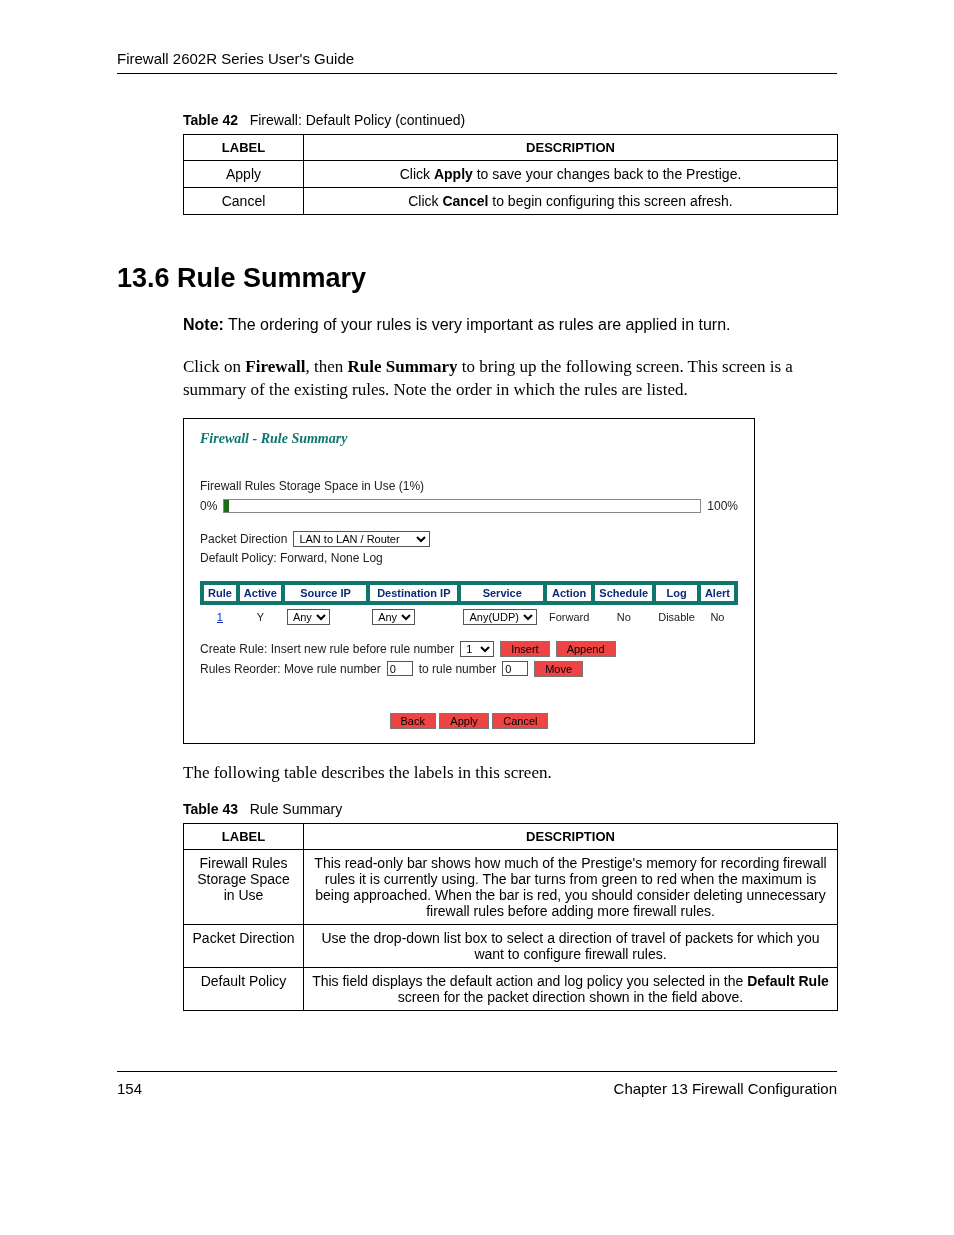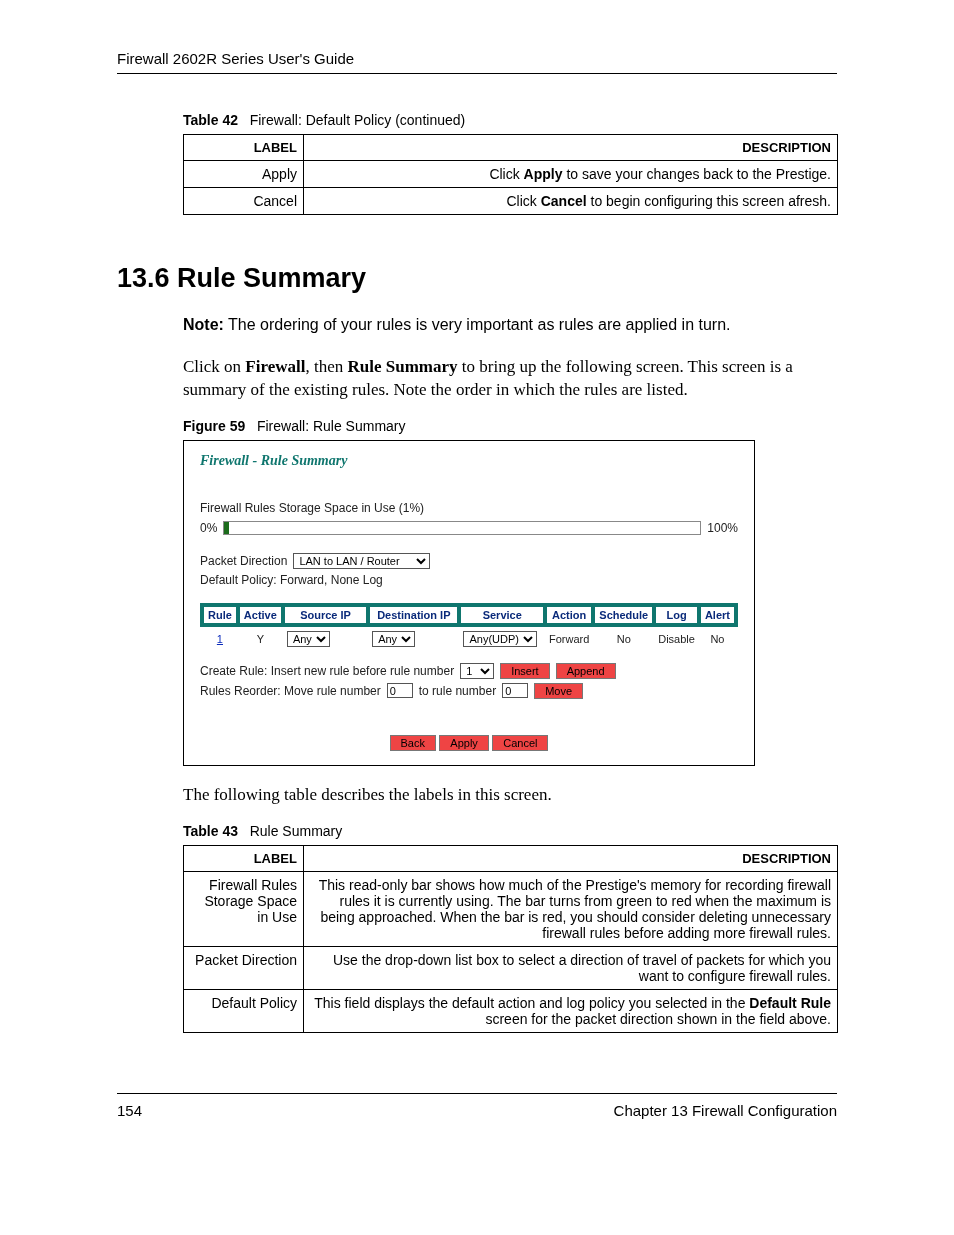--- a/index.html
+++ b/index.html
@@ -30,21 +30,21 @@
   .data-table {
     border-collapse: collapse;
     width: 655px;
     margin-left: 66px;
     font-family: Arial, Helvetica, sans-serif;
     font-size: 14px;
   }
   .data-table th, .data-table td {
     border: 1.5px solid #000;
     padding: 5px 6px;
-    text-align: right;
+    text-align: center;
     vertical-align: top;
   }
   .data-table th {
     font-weight: bold;
     font-size: 13px;
   }
   h2.section-heading {
     font-family: Arial, Helvetica, sans-serif;
     font-size: 27px;
     font-weight: bold;
@@ -192,23 +192,20 @@
   <h2 class="section-heading">13.6  Rule Summary</h2>
 
   <p class="note-line">
     <b>Note:</b><span> The ordering of your rules is very important as rules are applied in turn.</span>
   </p>
 
   <p class="body-para">
     <span>Click on </span><b>Firewall</b><span>, then </span><b>Rule Summary</b><span> to bring up the following screen. This screen is a summary of the existing rules. Note the order in which the rules are listed.</span>
   </p>
 
-  <div class="caption">
-    <b>Figure 59</b>&nbsp;&nbsp;&nbsp;<span>Firewall: Rule Summary</span>
-  </div>
 
   <div class="figure-box">
     <div class="fb-title">Firewall - Rule Summary</div>
     <div class="fb-inner">
 
       <div class="fb-storage">Firewall Rules Storage Space in Use  (1%)</div>
       <div class="fb-barline">
         <span>0%</span>
         <div class="fb-bar">
           <div class="fb-bar-fill"></div>

